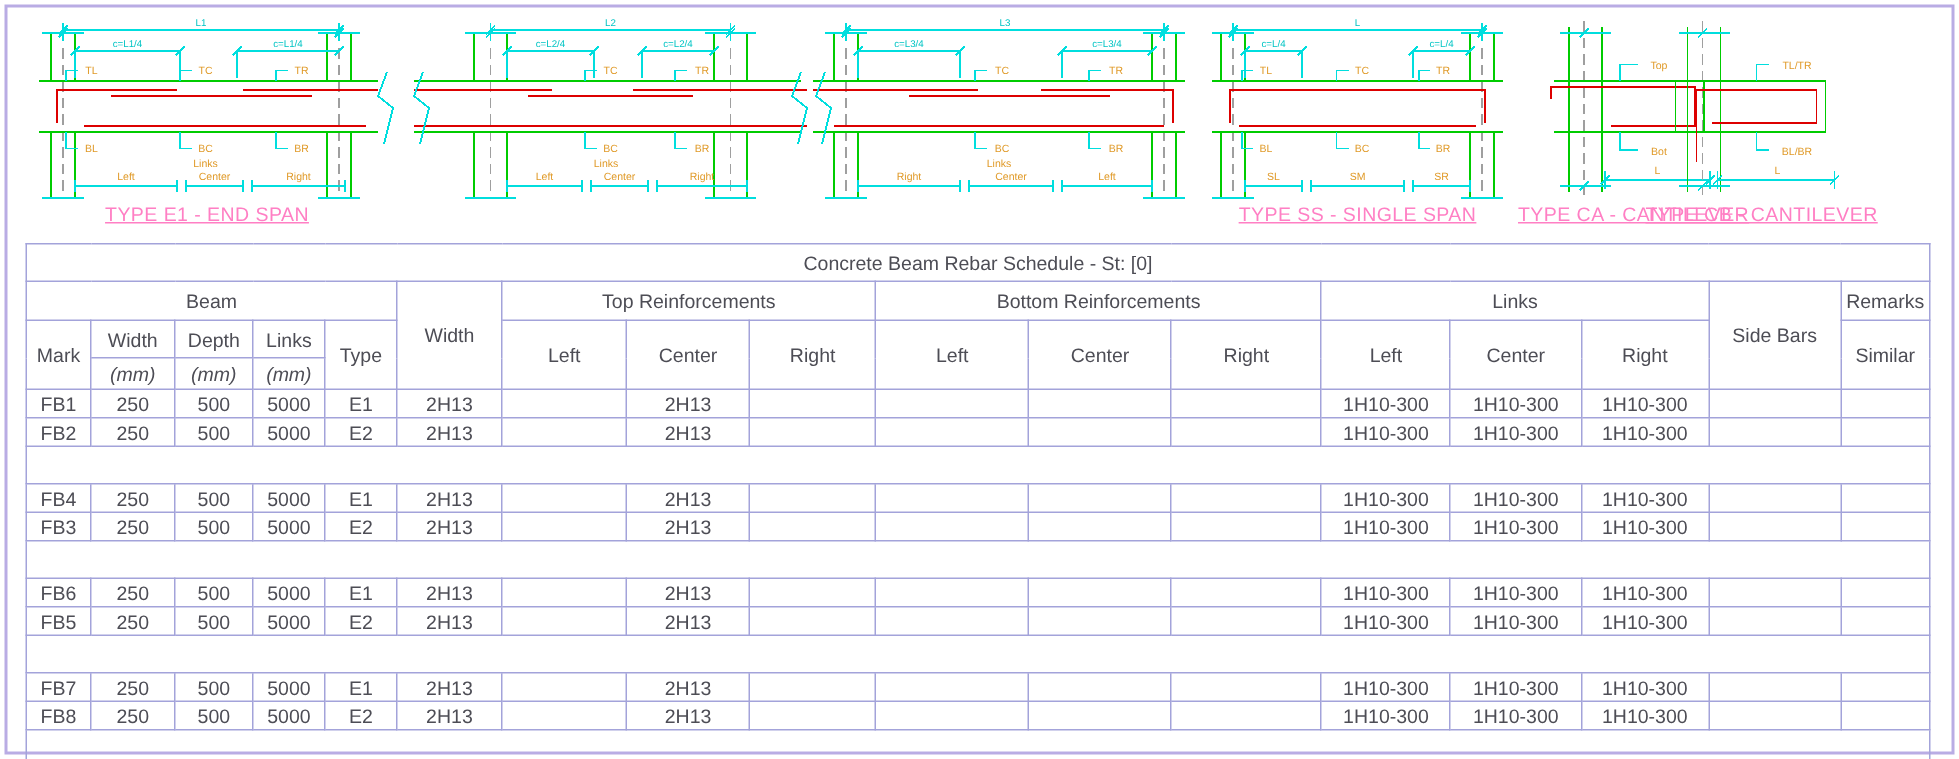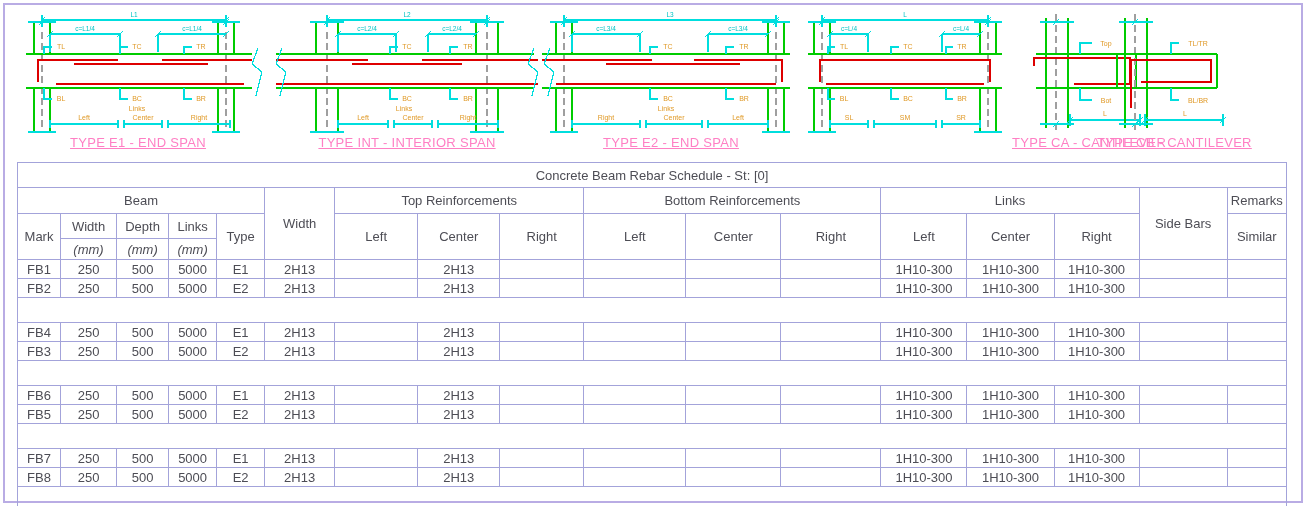--- a/index.html
+++ b/index.html
@@ -192,21 +192,20 @@
         <text x="91" y="112">Left</text>
         <text x="141" y="112">Center</text>
         <text x="196" y="112">Right</text>
       </g>
       <g class="t-cyan">
         <text x="135" y="9">L2</text>
         <text x="95" y="23">c=L2/4</text>
         <text x="180" y="23">c=L2/4</text>
       </g>
     </svg>
-    <figcaption>TYPE INT - INTERIOR SPAN</figcaption>
   </figure>
 
   <figure style="left:540px;width:262px;">
     <svg width="262" height="126" viewBox="0 0 262 126">
       <g class="g-gray">
         <line x1="24" y1="24" x2="24" y2="124"></line>
           <line x1="236" y1="24" x2="236" y2="124"></line>
       </g>
       <g class="g-green">
         <line x1="16" y1="14" x2="16" y2="46"></line>
@@ -271,21 +270,20 @@
         <text x="66" y="112">Right</text>
         <text x="134" y="112">Center</text>
         <text x="198" y="112">Left</text>
       </g>
       <g class="t-cyan">
         <text x="130" y="9">L3</text>
         <text x="66" y="23">c=L3/4</text>
         <text x="198" y="23">c=L3/4</text>
       </g>
     </svg>
-    <figcaption>TYPE E2 - END SPAN</figcaption>
   </figure>
 
   <figure style="left:800px;width:210px;">
     <svg width="210" height="126" viewBox="0 0 210 126">
       <g class="g-gray">
         <line x1="22" y1="24" x2="22" y2="124"></line>
           <line x1="188" y1="24" x2="188" y2="124"></line>
       </g>
       <g class="g-green">
         <line x1="14" y1="14" x2="14" y2="46"></line>
@@ -350,20 +348,21 @@
         <text x="49" y="112">SL</text>
         <text x="105" y="112">SM</text>
         <text x="161" y="112">SR</text>
       </g>
       <g class="t-cyan">
         <text x="105" y="9">L</text>
         <text x="49" y="23">c=L/4</text>
         <text x="161" y="23">c=L/4</text>
       </g>
     </svg>
+    <figcaption>TYPE SS - SINGLE SPAN</figcaption>
   </figure>
 
   <figure style="left:1012px;width:136px;">
     <svg width="136" height="126" viewBox="0 0 136 126">
       <g class="g-gray">
         <line x1="44" y1="6" x2="44" y2="122"></line>
       </g>
       <g class="g-green">
         <line x1="34" y1="10" x2="34" y2="120"></line>
           <line x1="56" y1="10" x2="56" y2="120"></line>

